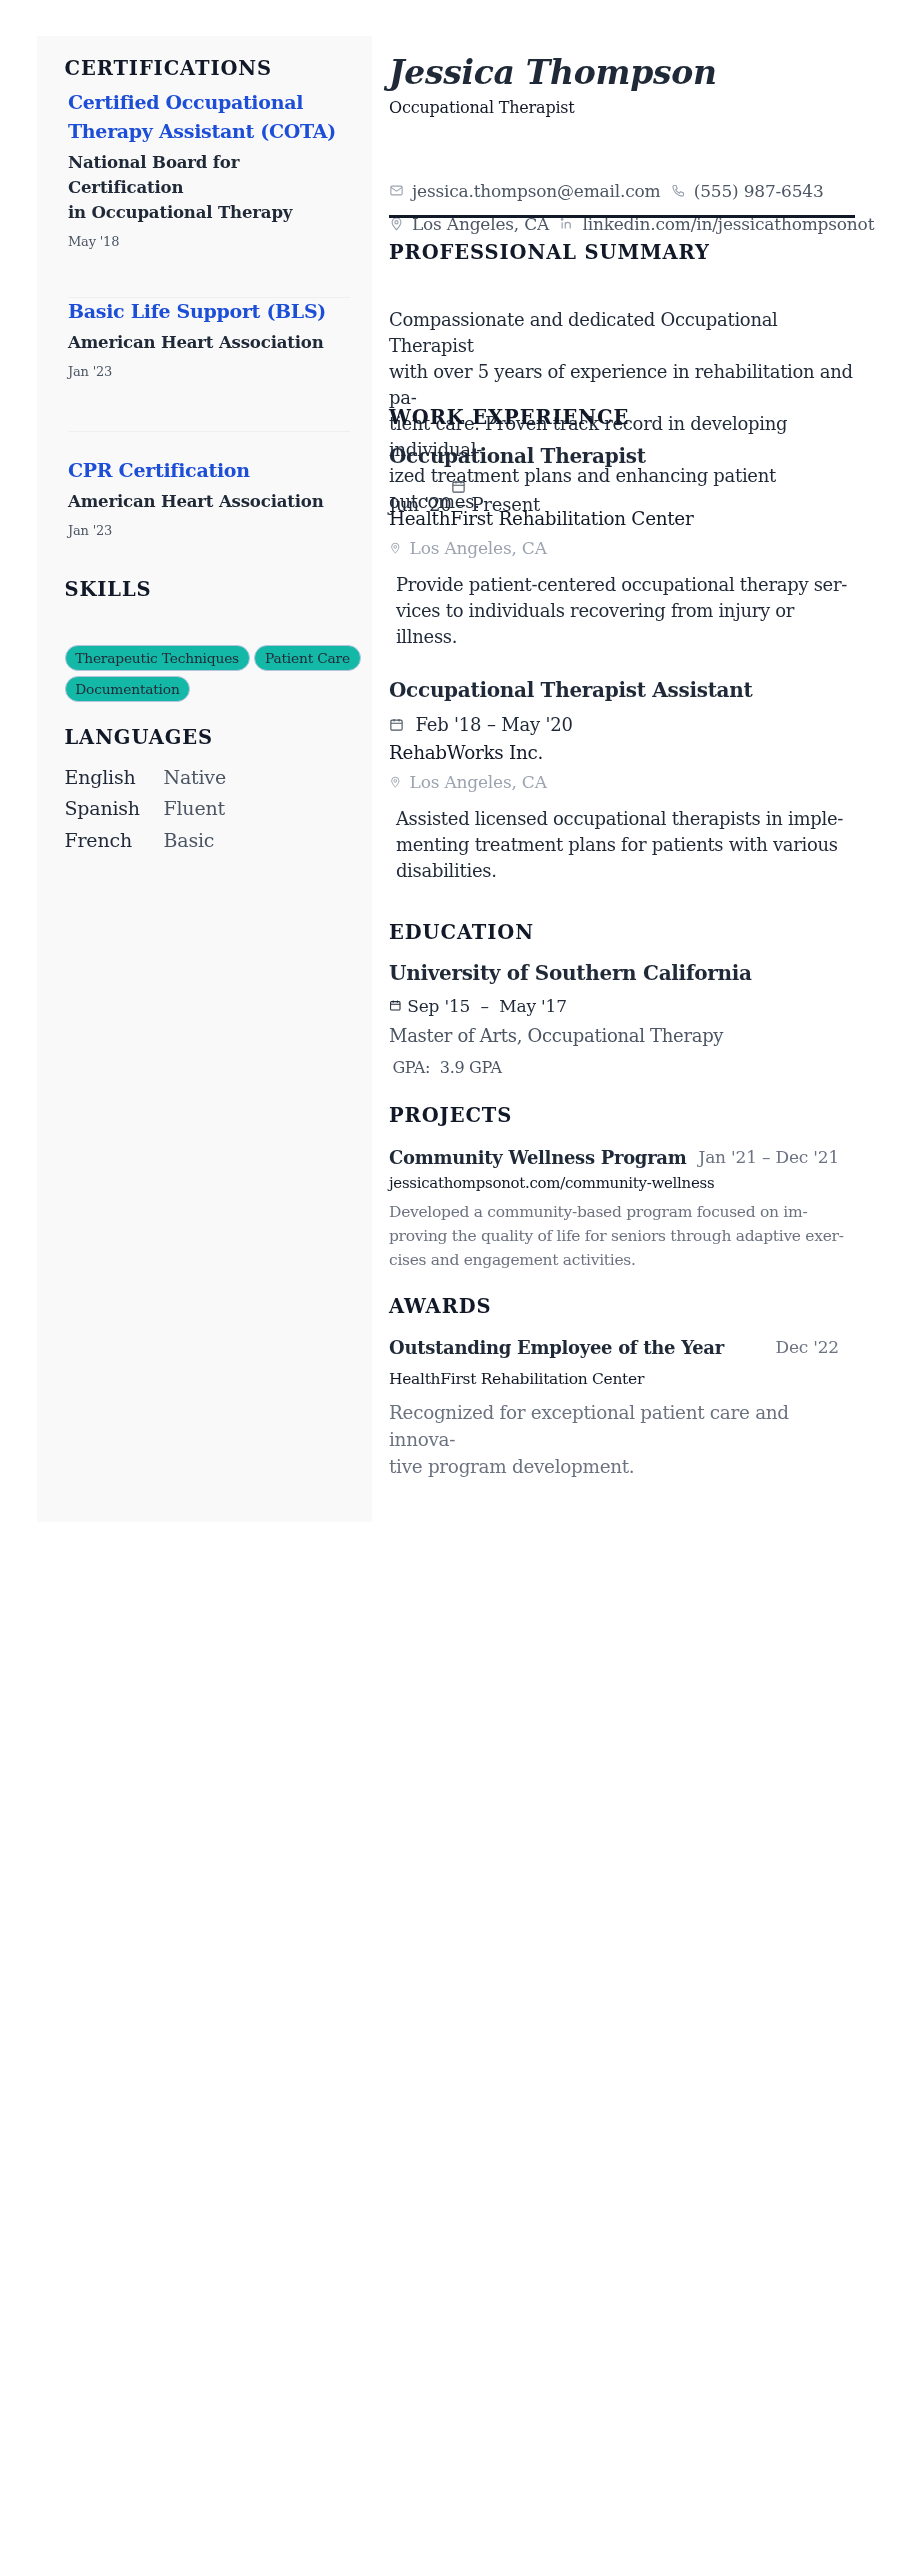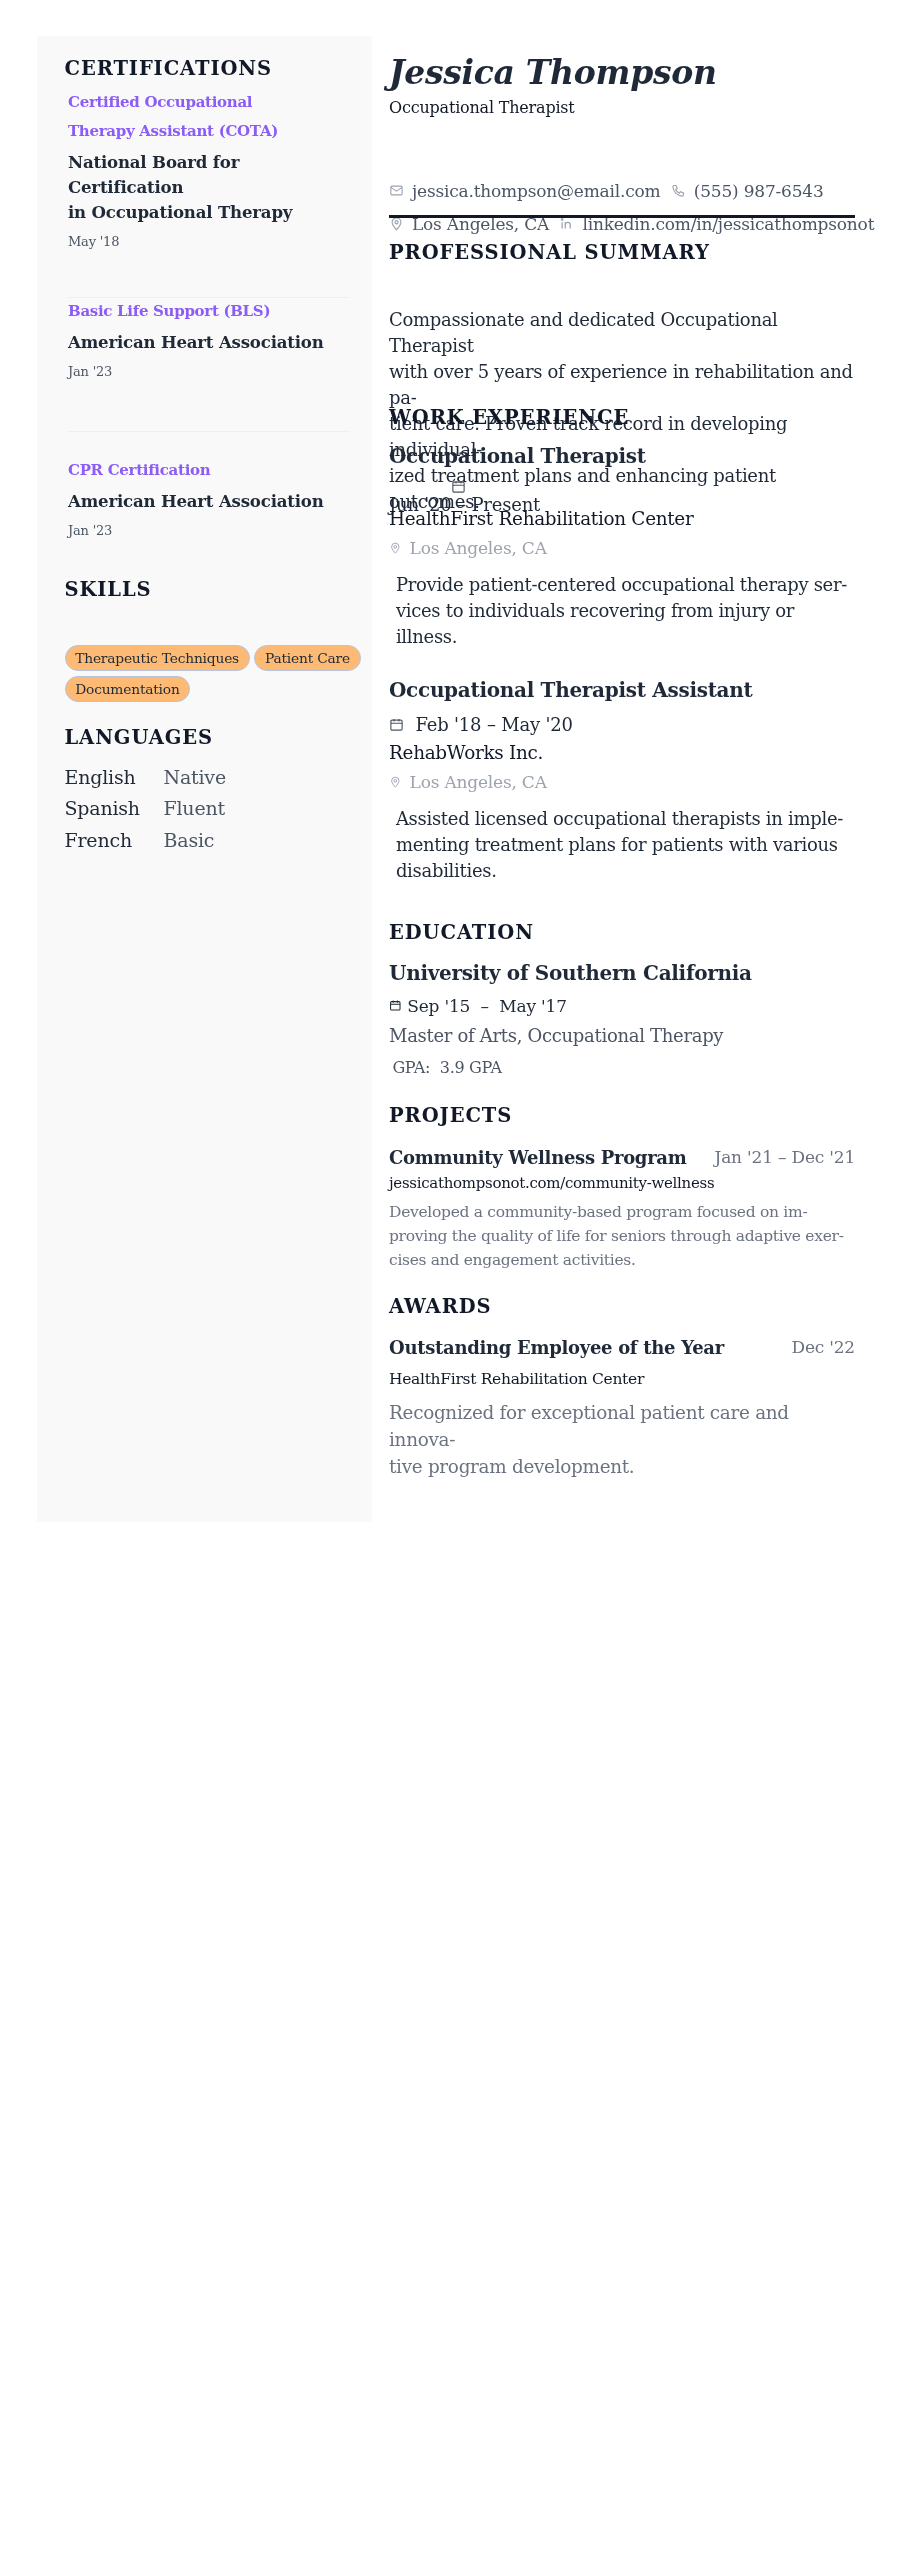--- a/index.html
+++ b/index.html
@@ -5,27 +5,27 @@
   * { box-sizing: border-box; margin: 0; padding: 0; }
   html, body { width: 911px; height: 2576px; background: #ffffff; }
   body { position: relative; font-family: "DejaVu Serif", "Liberation Serif", serif; color: #1f2937; overflow: hidden; }
 
   .sidebar { position: absolute; left: 37px; top: 36px; width: 335px; height: 1486px; background: #f9f9f9; }
   .main { position: absolute; left: 389px; top: 36px; width: 466px; }
 
   
   .sb-heading { position: absolute; left: 27.5px; font-size: 19.5px; font-weight: bold; letter-spacing: 0.9px; color: #111827; font-family: "DejaVu Serif", serif; }
   .cert { position: absolute; left: 31px; width: 287px; }
-  .cert-title { font-size: 15px; font-weight: bold; line-height: 29px; color: #8b5cf6; letter-spacing: -0.3px; }
+  .cert-title { font-size: 19px; font-weight: bold; line-height: 29px; color: #1d4ed8; letter-spacing: -0.3px; }
   .cert-issuer { font-size: 16.6px; font-weight: bold; line-height: 25px; color: #1f2937; margin-top: 4px; letter-spacing: -0.2px; }
   .cert-date { font-size: 13px; line-height: 23px; color: #4b5563; margin-top: 4.6px; letter-spacing: -0.2px; }
   .sb-divider { position: absolute; left: 31px; width: 282px; height: 1.1px; background: #efefef; }
 
   .tags { position: absolute; left: 27.5px; width: 298px; display: flex; flex-wrap: wrap; gap: 4.6px 4.6px; }
-  .tag { display: inline-block; height: 26px; line-height: 24px; padding: 0 9.7px; border: 1.1px solid #b7c4e0; border-radius: 13px; background: #fdba74; font-size: 13.8px; color: #1f2937; letter-spacing: -0.2px; white-space: nowrap; }
+  .tag { display: inline-block; height: 26px; line-height: 24px; padding: 0 9.7px; border: 1.1px solid #b7c4e0; border-radius: 13px; background: #14b8a6; font-size: 13.8px; color: #1f2937; letter-spacing: -0.2px; white-space: nowrap; }
 
   .lang-row { position: absolute; left: 27.5px; font-size: 19px; height: 29px; line-height: 29px; letter-spacing: -0.2px; }
   .lang-name { position: absolute; left: 0; color: #1f2937; white-space: nowrap; }
   .lang-level { position: absolute; left: 99px; color: #4b5563; white-space: nowrap; }
 
   
   .name { position: absolute; left: 0; top: 17px; font-size: 33px; font-style: italic; color: #1f2937; letter-spacing: -0.3px; white-space: nowrap; font-family: "DejaVu Serif", serif; }
   .job-title-top { position: absolute; left: 0; top: 62px; font-size: 16px; color: #111827; white-space: nowrap; letter-spacing: -0.2px; }
   .contact-row { position: absolute; left: 0; height: 23px; display: flex; align-items: center; font-size: 17px; color: #4b5563; white-space: nowrap; letter-spacing: -0.2px; margin-top: 44px; }
   .contact-item { display: flex; align-items: center; margin-right: 10.3px; }
@@ -38,21 +38,21 @@
 
   .item-title { position: absolute; left: 0; font-size: 20px; font-weight: bold; color: #1f2937; white-space: nowrap; letter-spacing: -0.3px; }
   .date-row { position: absolute; left: 0; height: 23px; display: flex; align-items: center; font-size: 18px; color: #1f2937; white-space: nowrap; letter-spacing: -0.2px; }
   .date-row svg { width: 15px; height: 15px; margin-right: 11.5px; flex: none; }
   .company { position: absolute; left: 0; font-size: 18.4px; color: #111827; white-space: nowrap; letter-spacing: -0.3px; }
   .loc-row { position: absolute; left: 0; display: flex; align-items: center; font-size: 17px; color: #9ca3af; white-space: nowrap; letter-spacing: -0.2px; }
   .loc-row svg { width: 12.6px; height: 13.8px; margin-right: 8px; flex: none; }
   .muted { color: #4b5563; }
   .gray-para { color: #6b7280; }
 
-  .right-date { position: absolute; right: 0; font-size: 17px; color: #6b7280; white-space: nowrap; letter-spacing: -0.2px; }
+  .right-date { position: absolute; right: 16px; font-size: 17px; color: #6b7280; white-space: nowrap; letter-spacing: -0.2px; }
 </style>
 </head>
 <body>
 
 <aside class="sidebar">
 
   <div class="sb-heading" style="top:20.6px;">CERTIFICATIONS</div>
 
   <div class="cert" style="top:52px;">
     <div class="cert-title">

